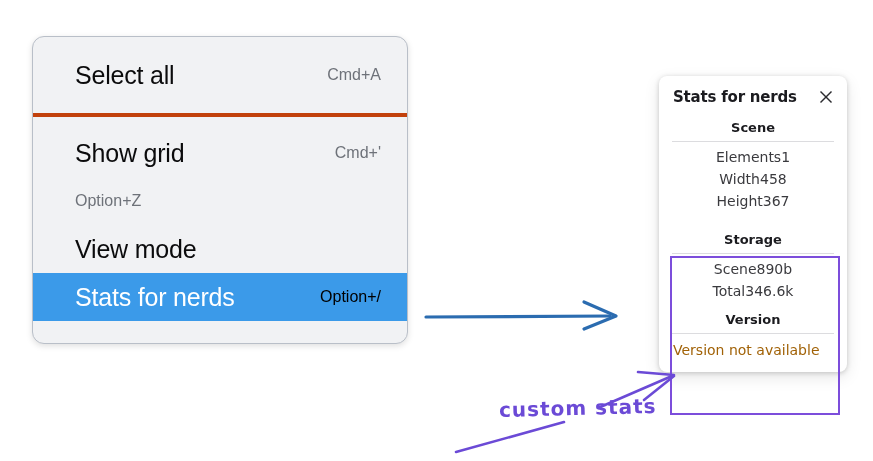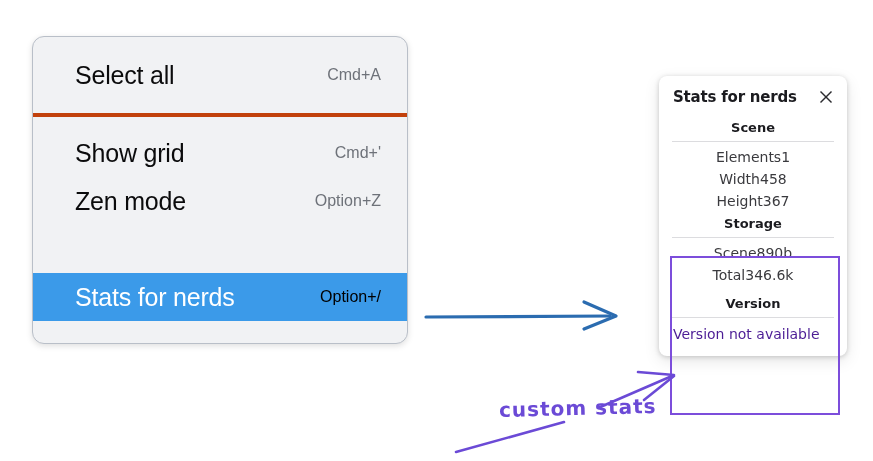--- a/index.html
+++ b/index.html
@@ -112,21 +112,21 @@
     align-items: baseline;
     padding: 3px 14px 3px 14px;
     font-size: 14px;
     color: #3a3a3e;
   }
   .stat-row .k { white-space: nowrap; }
   .stat-row .v { white-space: nowrap; }
   .stat-line {
     padding: 4px 14px 2px 14px;
     font-size: 14px;
-    color: #4c1d95;
+    color: #a16207;
     white-space: nowrap;
   }
 
   
   #highlight-box {
     position: absolute;
     left: 670px;
     top: 256px;
     width: 170px;
     height: 159px;
@@ -182,24 +182,24 @@
       <span class="accel">Cmd+A</span>
     </div>
   </div>
 
   <div class="menu-group second">
     <div class="menu-item">
       <span class="label">Show grid</span>
       <span class="accel">Cmd+'</span>
     </div>
     <div class="menu-item">
-      <span class="label">Zen mode</span>
       <span class="accel">Option+Z</span>
     </div>
     <div class="menu-item">
+      <span class="label">View mode</span>
     </div>
     <div class="menu-item selected">
       <span class="label">Stats for nerds</span>
       <span class="accel">Option+/</span>
     </div>
     <div class="menu-footer"></div>
   </div>
 
 </div>
 
@@ -225,21 +225,21 @@
     <div class="stat-row">
       <span class="k">Width</span>
       <span class="v">458</span>
     </div>
     <div class="stat-row">
       <span class="k">Height</span>
       <span class="v">367</span>
     </div>
   </div>
 
-  <div style="margin-top:2px;">
+  <div style="margin-top:18px;">
     <div class="section-title">Storage</div>
     <div class="hr"></div>
     <div class="stat-row">
       <span class="k">Scene</span>
       <span class="v">890b</span>
     </div>
     <div class="stat-row">
       <span class="k">Total</span>
       <span class="v">346.6k</span>
     </div>

